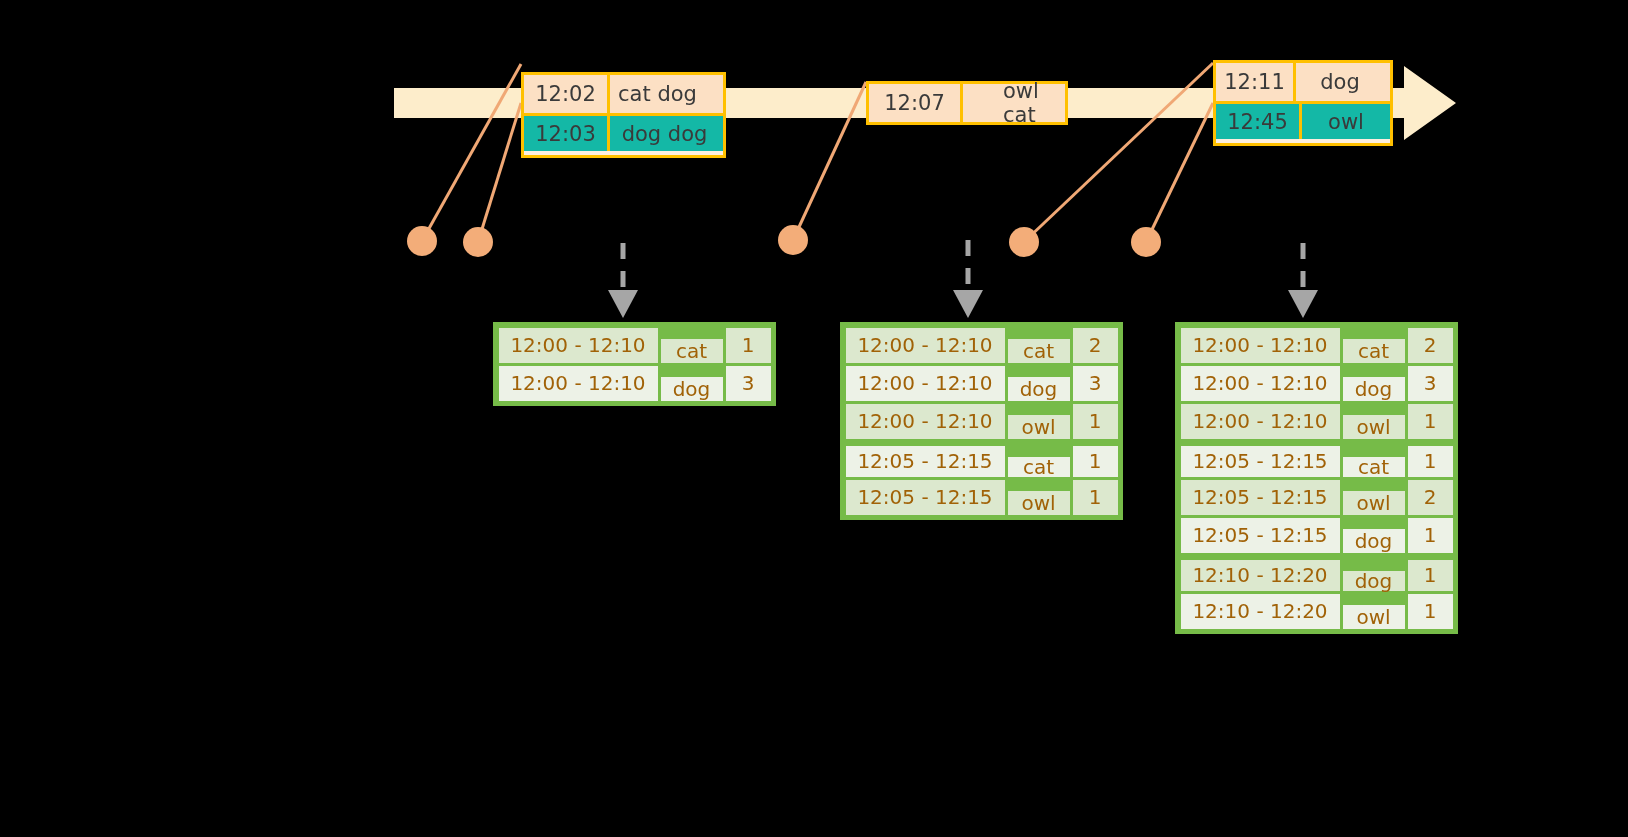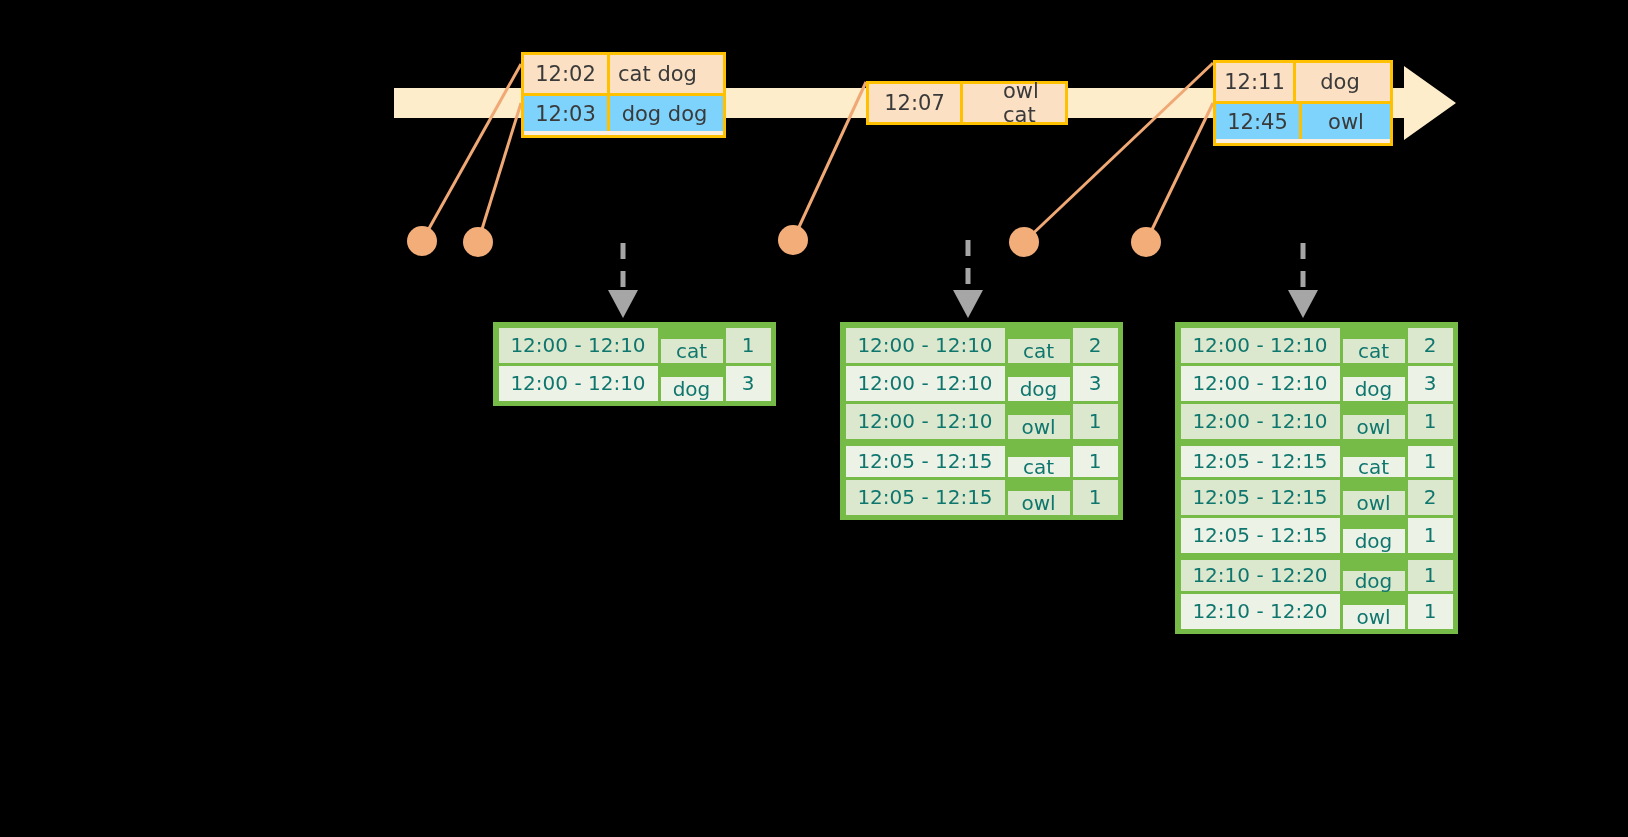--- a/index.html
+++ b/index.html
@@ -37,21 +37,21 @@
   }
   .event-row {
     display: flex;
     box-sizing: border-box;
     height: 38px;
   }
   .event-row + .event-row {
     border-top: 3px solid #FFC000;
   }
   .event-row.shade-a { background: #FCE0C4; }
-  .event-row.shade-b { background: #7dd3fc; }
+  .event-row.shade-b { background: #14b8a6; }
   .event-time {
     box-sizing: border-box;
     display: flex;
     align-items: center;
     justify-content: center;
     font-size: 21px;
     color: #3A3A3A;
     border-right: 3px solid #FFC000;
   }
   .event-words {
@@ -76,21 +76,21 @@
     box-sizing: border-box;
   }
   .res-row.rshade-a .res-cell { background: #DCE8CE; }
   .res-row.rshade-b .res-cell { background: #EDF2E7; }
   .res-cell {
     box-sizing: border-box;
     display: flex;
     align-items: center;
     justify-content: center;
     font-size: 20px;
-    color: #0f766e;
+    color: #a16207;
     margin: 1.5px;
   }
   .res-cell.c-window { width: 159px; }
   .res-cell.c-word   { width: 62px; margin-top: 13px; }
   .res-cell.c-count  { width: 45px; }
 
   .group-sep { border-top: 4px solid #76BB48; }
 </style>
 </head>
 <body>
@@ -124,21 +124,21 @@
       <line x1="968" y1="240" x2="968" y2="292" stroke-dasharray="16 12"></line>
       <line x1="1303" y1="243" x2="1303" y2="292" stroke-dasharray="16 12"></line>
     </g>
     <g fill="#A6A6A6">
       <path d="M 608 290 L 638 290 L 623 318 Z"></path>
       <path d="M 953 290 L 983 290 L 968 318 Z"></path>
       <path d="M 1288 290 L 1318 290 L 1303 318 Z"></path>
     </g>
   </svg>
 
-  <div class="event-group" style="left:521px; top:52px; width:205px; height:86px;">
+  <div class="event-group" style="left:521px; top:72px; width:205px; height:86px;">
     <div class="event-row shade-a">
       <span class="event-time" style="width:86px;">12:02</span>
       <span class="event-words" style="width:95px;">cat dog</span>
     </div>
     <div class="event-row shade-b">
       <span class="event-time" style="width:86px;">12:03</span>
       <span class="event-words" style="width:109px;">dog dog</span>
     </div>
   </div>
 

